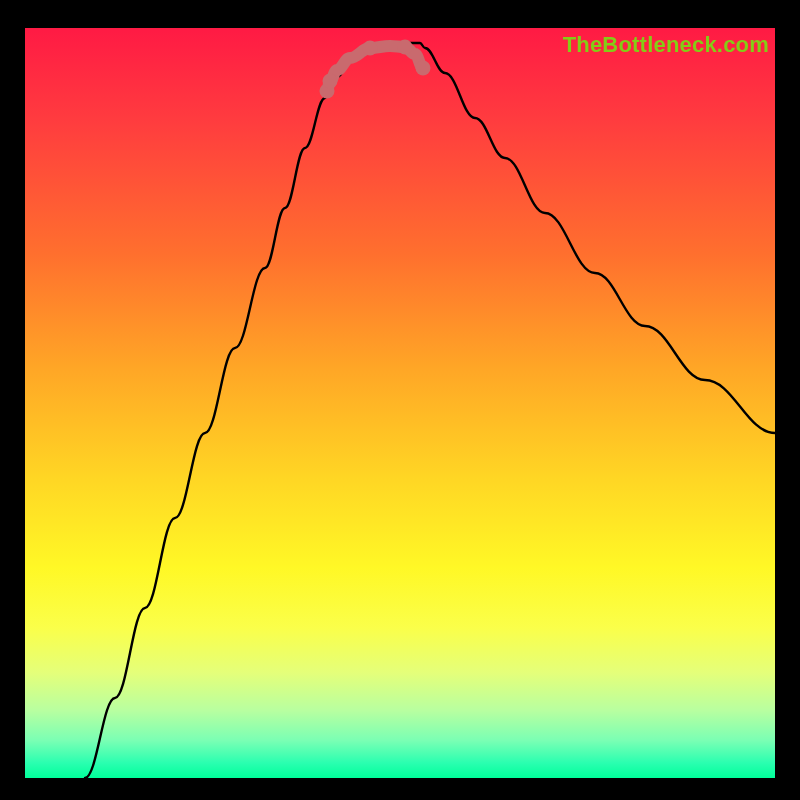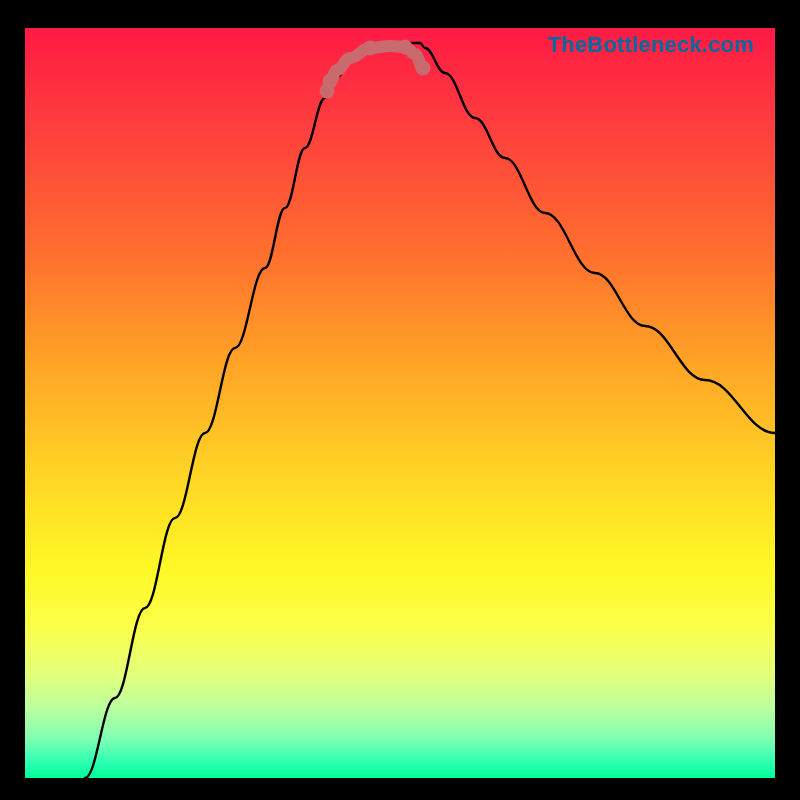--- a/index.html
+++ b/index.html
@@ -35,22 +35,22 @@
       #e4ff7a 86%,
       #b8ffa0 91%,
       #7affb4 95%,
       #2affb0 98%,
       #00ff9a 100%
     );
   }
   .watermark {
     position: absolute;
     top: 4px;
-    right: 21px;
-    color: #0369a1;
+    right: 6px;
+    color: #84cc16;
     font-family: Arial, Helvetica, sans-serif;
     font-weight: bold;
     font-size: 22px;
     letter-spacing: 0.2px;
     z-index: 40;
   }
   svg.curve {
     position: absolute;
     left: 0;
     top: 0;

